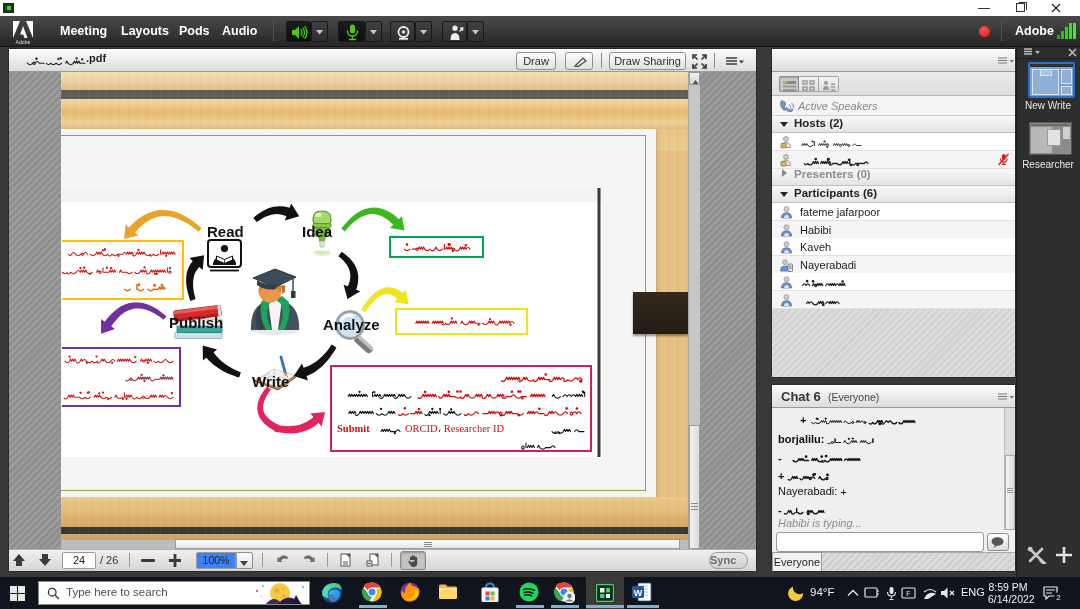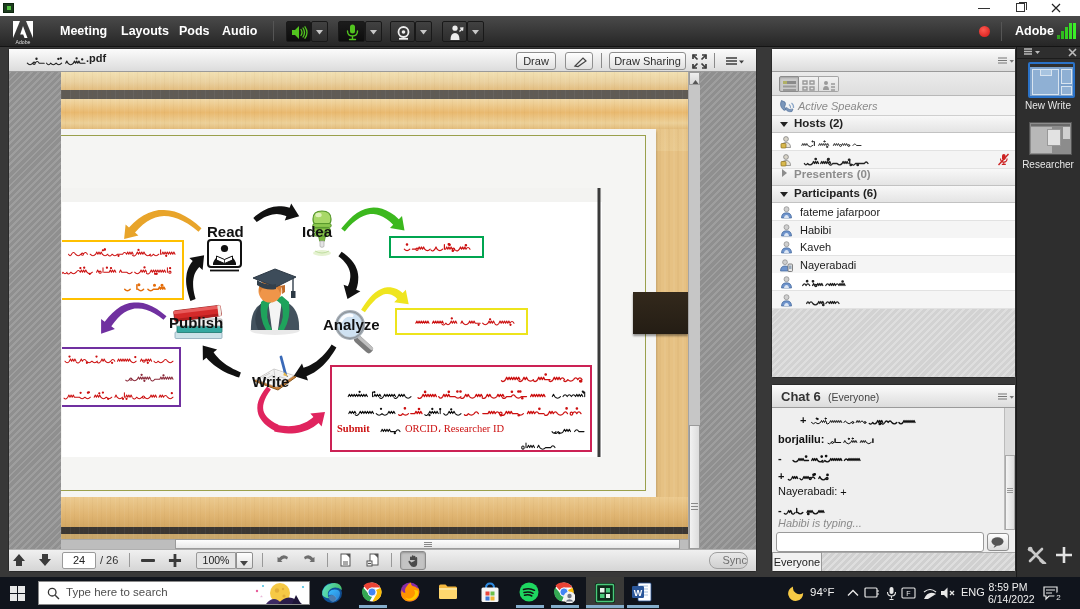--- a/index.html
+++ b/index.html
@@ -232,21 +232,21 @@
     <svg class="g" style="left:38px;top:553px" width="14" height="14">
       <path d="M7 13 L1 6 H4 V1 H10 V6 H13 Z" fill="#3a3a3a"></path>
     </svg>
     <div style="position:absolute;left:62px;top:552px;width:34px;height:17px;background:#fff;border:1px solid #9a9a9a;border-radius:2px;font-size:11px;color:#222;text-align:center;line-height:15px;">24</div>
     <div style="position:absolute;left:100px;top:552px;height:17px;font-size:11px;color:#333;line-height:17px;">/ 26</div>
     <div style="position:absolute;left:129px;top:553px;width:1px;height:14px;background:#999;"></div>
     <div style="position:absolute;left:141px;top:559px;width:14px;height:3px;background:#3a3a3a;border-radius:1px;"></div>
     <svg class="g" style="left:168px;top:554px" width="14" height="14">
       <path d="M6 0 h3 v5.5 h5 v3 h-5 v5.5 h-3 v-5.5 h-5 v-3 h5 z" fill="#3a3a3a" transform="translate(0,0) scale(0.93)"></path>
     </svg>
-    <div style="position:absolute;left:196px;top:552px;width:40px;height:17px;background:#e5e5e5;border:1px solid #9a9a9a;border-radius:2px 0 0 2px;font-size:10.5px;color:#222;text-align:center;line-height:15px;">100%</div>
+    <div style="position:absolute;left:196px;top:552px;width:40px;height:17px;background:#3b82f6;border:1px solid #9a9a9a;border-radius:2px 0 0 2px;font-size:10.5px;color:#222;text-align:center;line-height:15px;">100%</div>
     <div style="position:absolute;left:236px;top:552px;width:17px;height:17px;background:linear-gradient(180deg,#fefefe,#e0e0e0);border:1px solid #8f8f8f;border-radius:0 2px 2px 0;"><svg width="9" height="6" style="margin:5px 0 0 3px">
         <path d="M0,0 h8 l-4,5 z" fill="#444"></path>
       </svg></div>
     <div style="position:absolute;left:262px;top:553px;width:1px;height:14px;background:#999;"></div>
     <svg class="g" style="left:276px;top:554px" width="15" height="13" viewBox="0 0 15 13">
 <path d="M3 3 q5,-4 9 1 l1.5,-1 v5 h-5 l1.5,-1.5 q-3,-3.5 -6,-1 z" fill="#6e6e6e" transform="scale(-1,1) translate(-15,0)"></path>
     </svg>
     <svg class="g" style="left:301px;top:554px" width="15" height="13" viewBox="0 0 15 13">
 <path d="M3 3 q5,-4 9 1 l1.5,-1 v5 h-5 l1.5,-1.5 q-3,-3.5 -6,-1 z" fill="#6e6e6e"></path>
     </svg>
@@ -259,21 +259,21 @@
     <svg class="g" style="left:366px;top:553px" width="14" height="15" viewBox="0 0 14 15">
 <rect x="4" y="1" width="8" height="11" fill="#fff" stroke="#555"></rect>
       <path d="M8 1 h4 v4 z" fill="#555"></path>
 <rect x="1" y="8" width="5" height="5" fill="#eee" stroke="#555"></rect>
       <path d="M2 10.5 h3" stroke="#555"></path>
     </svg>
     <div style="position:absolute;left:391px;top:553px;width:1px;height:14px;background:#999;"></div>
     <div style="position:absolute;left:400px;top:551px;width:26px;height:19px;background:#c3c3c3;border:1px solid #8a8a8a;border-radius:3px;box-shadow:inset 0 1px 2px rgba(0,0,0,.25);"><svg width="13" height="14" style="margin:2px 0 0 6px" viewBox="0 0 13 14">
 <path d="M3 6 V3.5 q0,-1 .9,-1 q.9,0 .9,1 V6 M4.8 6 V2.2 q0,-1 .9,-1 q.9,0 .9,1 V6 M6.6 6 V2.8 q0,-1 .9,-1 q.9,0 .9,1 V6.5 M8.4 6.5 V4 q0,-1 .9,-1 q.9,0 .9,1 V9 q0,4 -3.5,4 q-2.6,0 -3.4,-2 L1.6 8.2 q-.5,-1 .4,-1.4 q.8,-.3 1.4,.6 l.9,1.2 z" fill="#4a4a4a"></path>
       </svg></div>
-    <div style="position:absolute;left:709px;top:552px;width:39px;height:17px;background:linear-gradient(180deg,#e8e8e8,#d0d0d0);border:1px solid #9f9f9f;border-radius:8px;font-size:11px;color:#6f6f6f;text-align:right;line-height:15px;">Sync</div>
+    <div style="position:absolute;left:709px;top:552px;width:39px;height:17px;background:linear-gradient(180deg,#e8e8e8,#d0d0d0);border:1px solid #9f9f9f;border-radius:8px;font-size:11px;color:#6f6f6f;text-align:left;line-height:15px;font-weight:bold;">Sync</div>
     <div style="position:absolute;left:771px;top:48px;width:245px;height:330px;background:#fff;border:1px solid #2a2a2a;border-radius:2px;"></div>
     <div style="position:absolute;left:772px;top:49px;width:243px;height:23px;background:linear-gradient(180deg,#fbfbfb,#dcdcdc);border-bottom:1px solid #9a9a9a;"></div>
     <div style="position:absolute;left:781px;top:53px;height:16px;font-size:13px;font-weight:bold;color:#333;margin-top:25px;">Attendees&nbsp; <span style="font-size:10.5px;font-weight:bold;color:#555">(8)</span></div>
     <svg class="g" style="left:998px;top:57px" width="16" height="8">
       <path d="M0 1 h9 M0 3.5 h9 M0 6 h9" stroke="#777" stroke-width="1.2"></path>
       <path d="M11.5 3 h4.5 l-2.2,2.8 z" fill="#777"></path>
     </svg>
     <div style="position:absolute;left:772px;top:72px;width:243px;height:24px;background:linear-gradient(180deg,#ebebeb,#dedede);border-bottom:1px solid #b8b8b8;"></div>
     <div style="position:absolute;left:779px;top:76px;width:20px;height:16px;background:#cacaca;border:1px solid #8c8c8c;border-radius:2px 0 0 2px;box-shadow:inset 0 1px 2px rgba(0,0,0,.2);"><svg width="13" height="10" style="margin:2px 0 0 3px">
         <rect x="0" y="0" width="13" height="3" fill="#8a8a8a"></rect>

